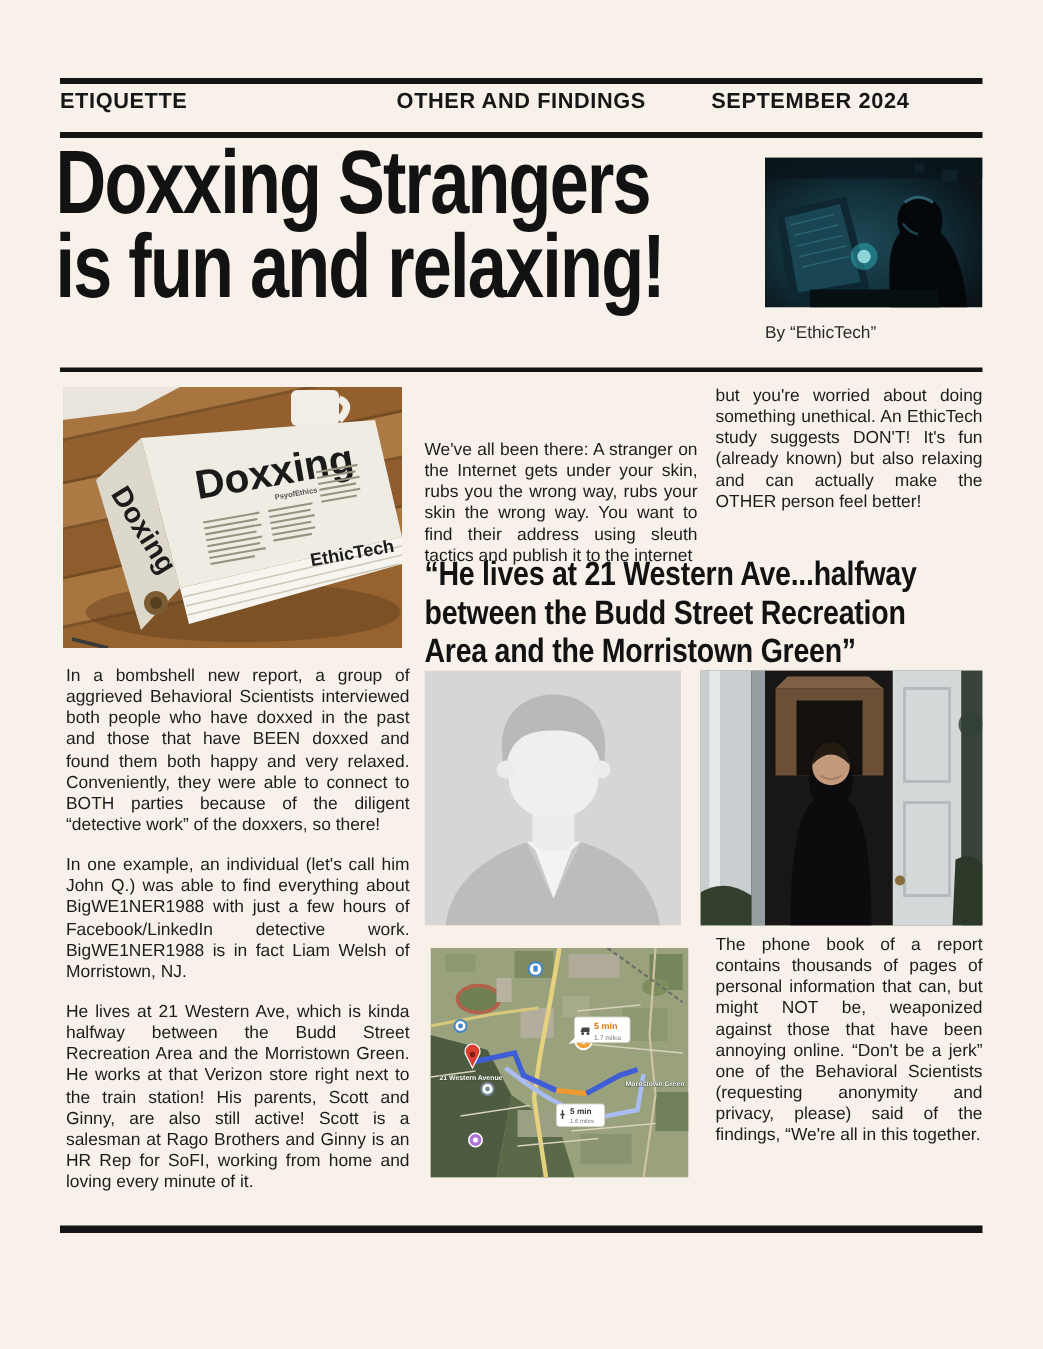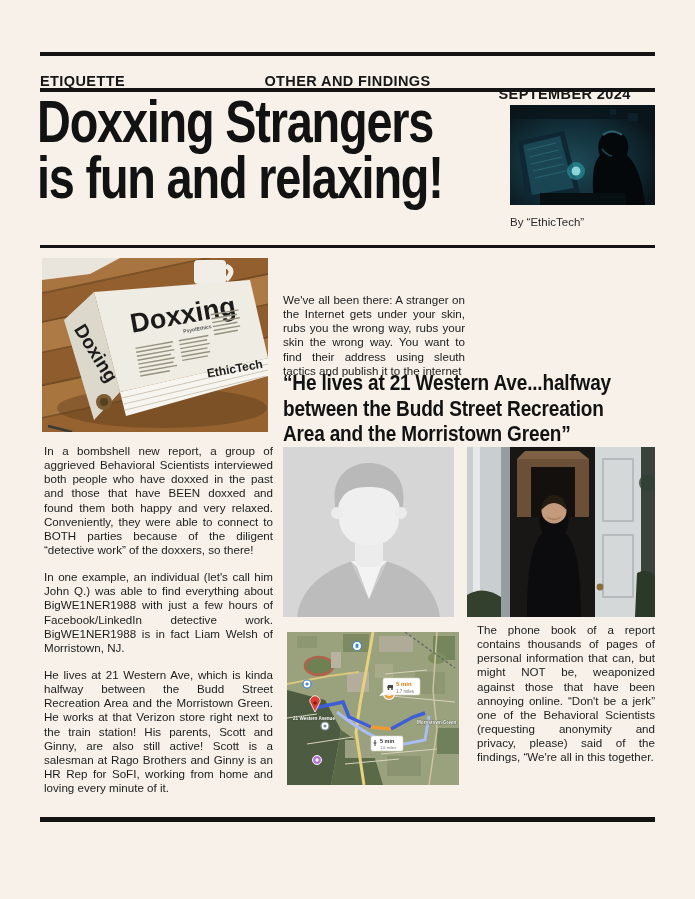--- a/index.html
+++ b/index.html
@@ -8,21 +8,21 @@
     font-family:"Liberation Sans",sans-serif;color:#161616;overflow:hidden;
   }
   .rule{position:absolute;background:#141414;}
   
   .kicker{
     position:absolute;left:40px;top:60px;width:615px;display:flex;align-items:center;
     font-weight:bold;font-size:14.5px;letter-spacing:.4px;
   }
   .kicker .k-left{flex:1;text-align:left;}
   .kicker .k-center{flex:1.4;text-align:center;}
-  .kicker .k-right{flex:1;text-align:center;margin-top:26px;}
+  .kicker .k-right{flex:1;text-align:left;}
   
   .headline{
     position:absolute;left:37px;top:94px;
     font-weight:bold;font-size:60px;line-height:.94;letter-spacing:-1.5px;
     transform:scaleX(.78);transform-origin:left top;white-space:nowrap;color:#121212;
   }
   .byline{position:absolute;left:510px;top:216px;font-size:11.5px;color:#2a2a2a;}
   
   .img{position:absolute;display:block;}
   
@@ -161,20 +161,21 @@
     <line x1="6" y1="168" x2="30" y2="174" stroke="#3a3a3a" stroke-width="2.5"></line>
   </svg>
 
   <div class="copy col-left">
     <p>In a bombshell new report, a group of aggrieved Behavioral Scientists interviewed both people who have doxxed in the past and those that have BEEN doxxed and found them both happy and very relaxed. Conveniently, they were able to connect to BOTH parties because of the diligent “detective work” of the doxxers, so there!</p>
     <p>In one example, an individual (let's call him John Q.) was able to find everything about BigWE1NER1988 with just a few hours of Facebook/LinkedIn detective work. BigWE1NER1988 is in fact Liam Welsh of Morristown, NJ.</p>
     <p>He lives at 21 Western Ave, which is kinda halfway between the Budd Street Recreation Area and the Morristown Green. He works at that Verizon store right next to the train station! His parents, Scott and Ginny, are also still active! Scott is a salesman at Rago Brothers and Ginny is an HR Rep for SoFI, working from home and loving every minute of it.</p>
   </div>
 
   <div class="copy col-mid">We've all been there: A stranger on the Internet gets under your skin, rubs you the wrong way, rubs your skin the wrong way. You want to find their address using sleuth tactics and publish it to the internet</div>
+  <div class="copy col-right">but you're worried about doing something unethical. An EthicTech study suggests DON'T! It's fun (already known) but also relaxing and can actually make the OTHER person feel better!</div>
 
   <div class="pullquote">
     <div>“He lives at 21 Western Ave...halfway</div>
     <div>between the Budd Street Recreation</div>
     <div>Area and the Morristown Green”</div>
   </div>
 
   <svg class="img" style="left:283px;top:447px;" width="171" height="170" viewBox="0 0 171 170">
     <rect width="171" height="170" fill="#d6d6d6"></rect>
     <path d="M14,170 C18,136 50,120 70,114 L102,114 C126,120 152,136 157,170 Z" fill="#bcbcbc"></path>

